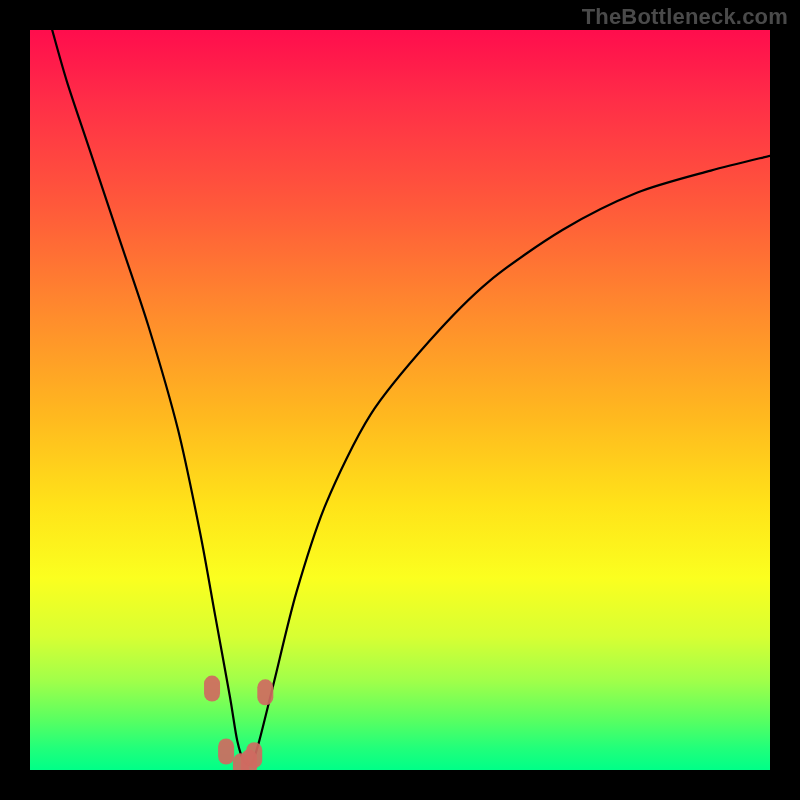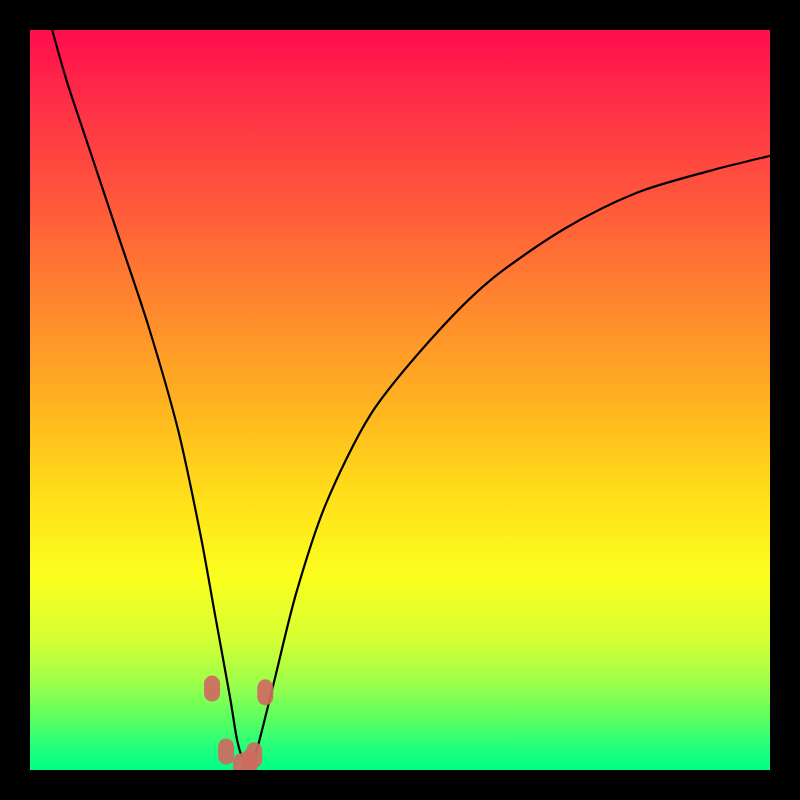--- a/index.html
+++ b/index.html
@@ -75,13 +75,14 @@
       <g id="marker-group">
           <rect x="174.04" y="645.60" width="16" height="26" rx="8" ry="8" fill="#cf6a61" fill-opacity="0.92"></rect>
           <rect x="188.10" y="708.50" width="16" height="26" rx="8" ry="8" fill="#cf6a61" fill-opacity="0.92"></rect>
           <rect x="202.90" y="723.30" width="16" height="26" rx="8" ry="8" fill="#cf6a61" fill-opacity="0.92"></rect>
           <rect x="211.04" y="719.60" width="16" height="26" rx="8" ry="8" fill="#cf6a61" fill-opacity="0.92"></rect>
           <rect x="216.22" y="712.20" width="16" height="26" rx="8" ry="8" fill="#cf6a61" fill-opacity="0.92"></rect>
           <rect x="227.32" y="649.30" width="16" height="26" rx="8" ry="8" fill="#cf6a61" fill-opacity="0.92"></rect>
         </g>
     </svg>
   </div>
+  <div class="watermark">TheBottleneck.com</div>
 </div>
 
 </body></html>

